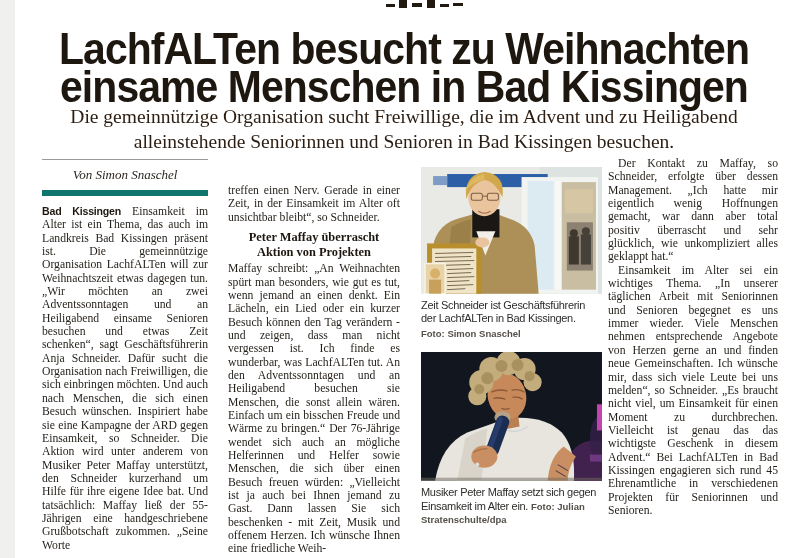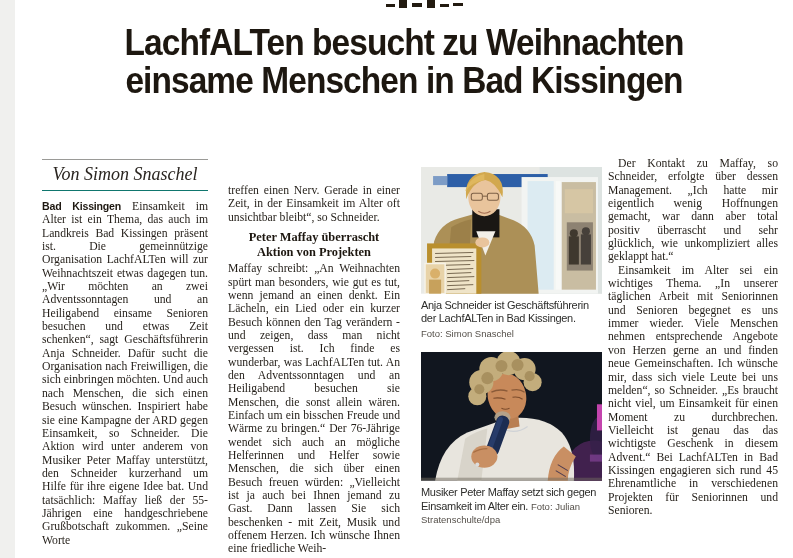--- a/index.html
+++ b/index.html
@@ -3,53 +3,53 @@
 <meta charset="utf-8">
 <style>
   html,body{margin:0;padding:0;}
   body{width:793px;height:558px;background:#ffffff;overflow:hidden;}
   .page{position:relative;width:793px;height:558px;background:#ffffff;
         font-family:"Liberation Serif",serif;color:#231e18;}
   .edge-strip{position:absolute;left:0;top:0;width:15px;height:558px;background:#f0f0ee;}
   .artifact{position:absolute;background:#221a10;}
 
   
-  .headline{position:absolute;left:15px;top:24px;width:778px;text-align:center;
+  .headline{position:absolute;left:15px;top:30px;width:778px;text-align:center;
             font-family:"Liberation Sans",sans-serif;font-weight:bold;color:#1d1710;
-            font-size:36px;line-height:38px;letter-spacing:-1px;margin:0;}
+            font-size:44px;line-height:38px;letter-spacing:-1px;margin:0;}
   .hl-line{display:block;transform:scaleX(0.93);transform-origin:50% 50%;}
   .subheadline{position:absolute;left:15px;top:104px;width:778px;text-align:center;
                font-family:"Liberation Serif",serif;font-weight:normal;color:#2b1d11;
                font-size:19.5px;line-height:25px;margin:0;}
 
   
   .col{position:absolute;font-size:11.7px;line-height:13.35px;text-align:justify;
        color:#231e18;hyphens:auto;-webkit-hyphens:auto;}
   .col p{margin:0;}
   .col1{left:42px;top:155px;width:166px;}
   .col2{left:228px;top:157px;width:172px;margin-top:27px;}
   .col4{left:608px;top:157px;width:170px;}
   .indent{text-indent:10px;}
 
-  .byline-box{border-top:1px solid #9a9a97;border-bottom:1px solid #0f766e;
-              text-align:center;font-style:italic;font-size:18px;line-height:15px;
+  .byline-box{border-top:1px solid #9a9a97;border-bottom:6px solid #0f766e;
+              text-align:center;font-style:italic;font-size:13px;line-height:15px;
               padding:7px 0 8px 0;margin:4px 0 9px 0;color:#2a2520;}
   .dateline{font-family:"Liberation Sans",sans-serif;font-weight:bold;
             font-size:10.6px;letter-spacing:-0.2px;color:#1d1710;}
   .crosshead{font-weight:bold;text-align:center;font-size:12.4px;line-height:14.6px;
              margin:6px 0 3px 0 !important;color:#1d1710;}
 
   
   .fig{position:absolute;width:181px;margin:0;}
   .fig1{left:421px;top:167px;}
   .fig2{left:421px;top:352px;}
   .fig svg{display:block;width:181px;}
   figcaption{font-family:"Liberation Sans",sans-serif;font-size:11px;line-height:13.8px;
              letter-spacing:-0.3px;color:#2d2d2b;margin-top:5px;text-align:left;}
-  .credit{font-size:9.5px;letter-spacing:0;color:#55504a;}
+  .credit{font-size:9.5px;letter-spacing:0;color:#55504a;font-weight:bold;}
   .credit-block{display:block;margin-top:1px;}
 </style>
 </head>
 <body>
 
 <div class="page">
 
   <div class="edge-strip"></div>
 
   <div>
@@ -60,21 +60,22 @@
     <div class="artifact" style="left:440px;top:4px;width:9px;height:3px;"></div>
     <div class="artifact" style="left:453px;top:3px;width:10px;height:3px;"></div>
   </div>
 
   <h1 class="headline">
     <span class="hl-line">LachfALTen besucht zu Weihnachten</span>
     <span class="hl-line">einsame Menschen in Bad Kissingen</span>
   </h1>
 
   <h2 class="subheadline">
-    <br>
+    <span>Die gemeinnützige Organisation sucht Freiwillige, die im Advent und zu Heiligabend</span><br>
+    <span>alleinstehende Seniorinnen und Senioren in Bad Kissingen besuchen.</span>
   </h2>
 
   <div class="col col1">
     <div class="byline-box">
       <span>Von Simon Snaschel</span>
     </div>
     <p><span class="dateline">Bad Kissingen</span> <span>Einsamkeit im Alter ist ein Thema, das auch im Landkreis Bad Kissingen präsent ist. Die gemeinnützige Organisation LachfALTen will zur Weihnachtszeit etwas dagegen tun. „Wir möchten an zwei Adventssonntagen und an Heiligabend einsame Senioren besuchen und etwas Zeit schenken“, sagt Geschäftsführerin Anja Schneider. Dafür sucht die Organisation nach Freiwilligen, die sich einbringen möchten. Und auch nach Menschen, die sich einen Besuch wünschen. Inspiriert habe sie eine Kampagne der ARD gegen Einsamkeit, so Schneider. Die Aktion wird unter anderem von Musiker Peter Maffay unterstützt, den Schneider kurzerhand um Hilfe für ihre eigene Idee bat. Und tatsächlich: Maffay ließ der 55-Jährigen eine handgeschriebene Grußbotschaft zukommen. „Seine Worte</span></p>
   </div>
 
   <div class="col col2">
@@ -129,21 +130,21 @@
           <line x1="26" y1="114" x2="48" y2="113"></line>
         <line x1="26" y1="118" x2="52" y2="117"></line>
           <line x1="26" y1="122" x2="44" y2="121"></line>
       </g>
       <rect x="4" y="96" width="20" height="30" fill="#e8d3a8" stroke="#f6f2e6" stroke-width="1.5"></rect>
       <circle cx="14" cy="106" r="5" fill="#d9b06a"></circle>
       <rect x="8" y="112" width="12" height="14" fill="#c7a15c"></rect>
       <ellipse cx="61" cy="75" rx="7" ry="5" fill="#e9c49c"></ellipse>
     </svg>
     <figcaption>
-      <span>Anja Schneider ist Geschäftsführerin der LachfALTen in Bad Kissingen.</span>
+      <span>Zeit Schneider ist Geschäftsführerin der LachfALTen in Bad Kissingen.</span>
       <span class="credit credit-block">Foto: Simon Snaschel</span>
     </figcaption>
   </figure>
 
   <figure class="fig fig2">
     <svg viewBox="0 0 180 128" role="img">
       <rect width="180" height="128" fill="#11161f"></rect>
       <ellipse cx="172" cy="112" rx="26" ry="24" fill="#4a2357" opacity="0.85"></ellipse>
       <ellipse cx="178" cy="86" rx="10" ry="22" fill="#35204a" opacity="0.8"></ellipse>
       <rect x="175" y="52" width="5" height="26" fill="#c344ad"></rect>

